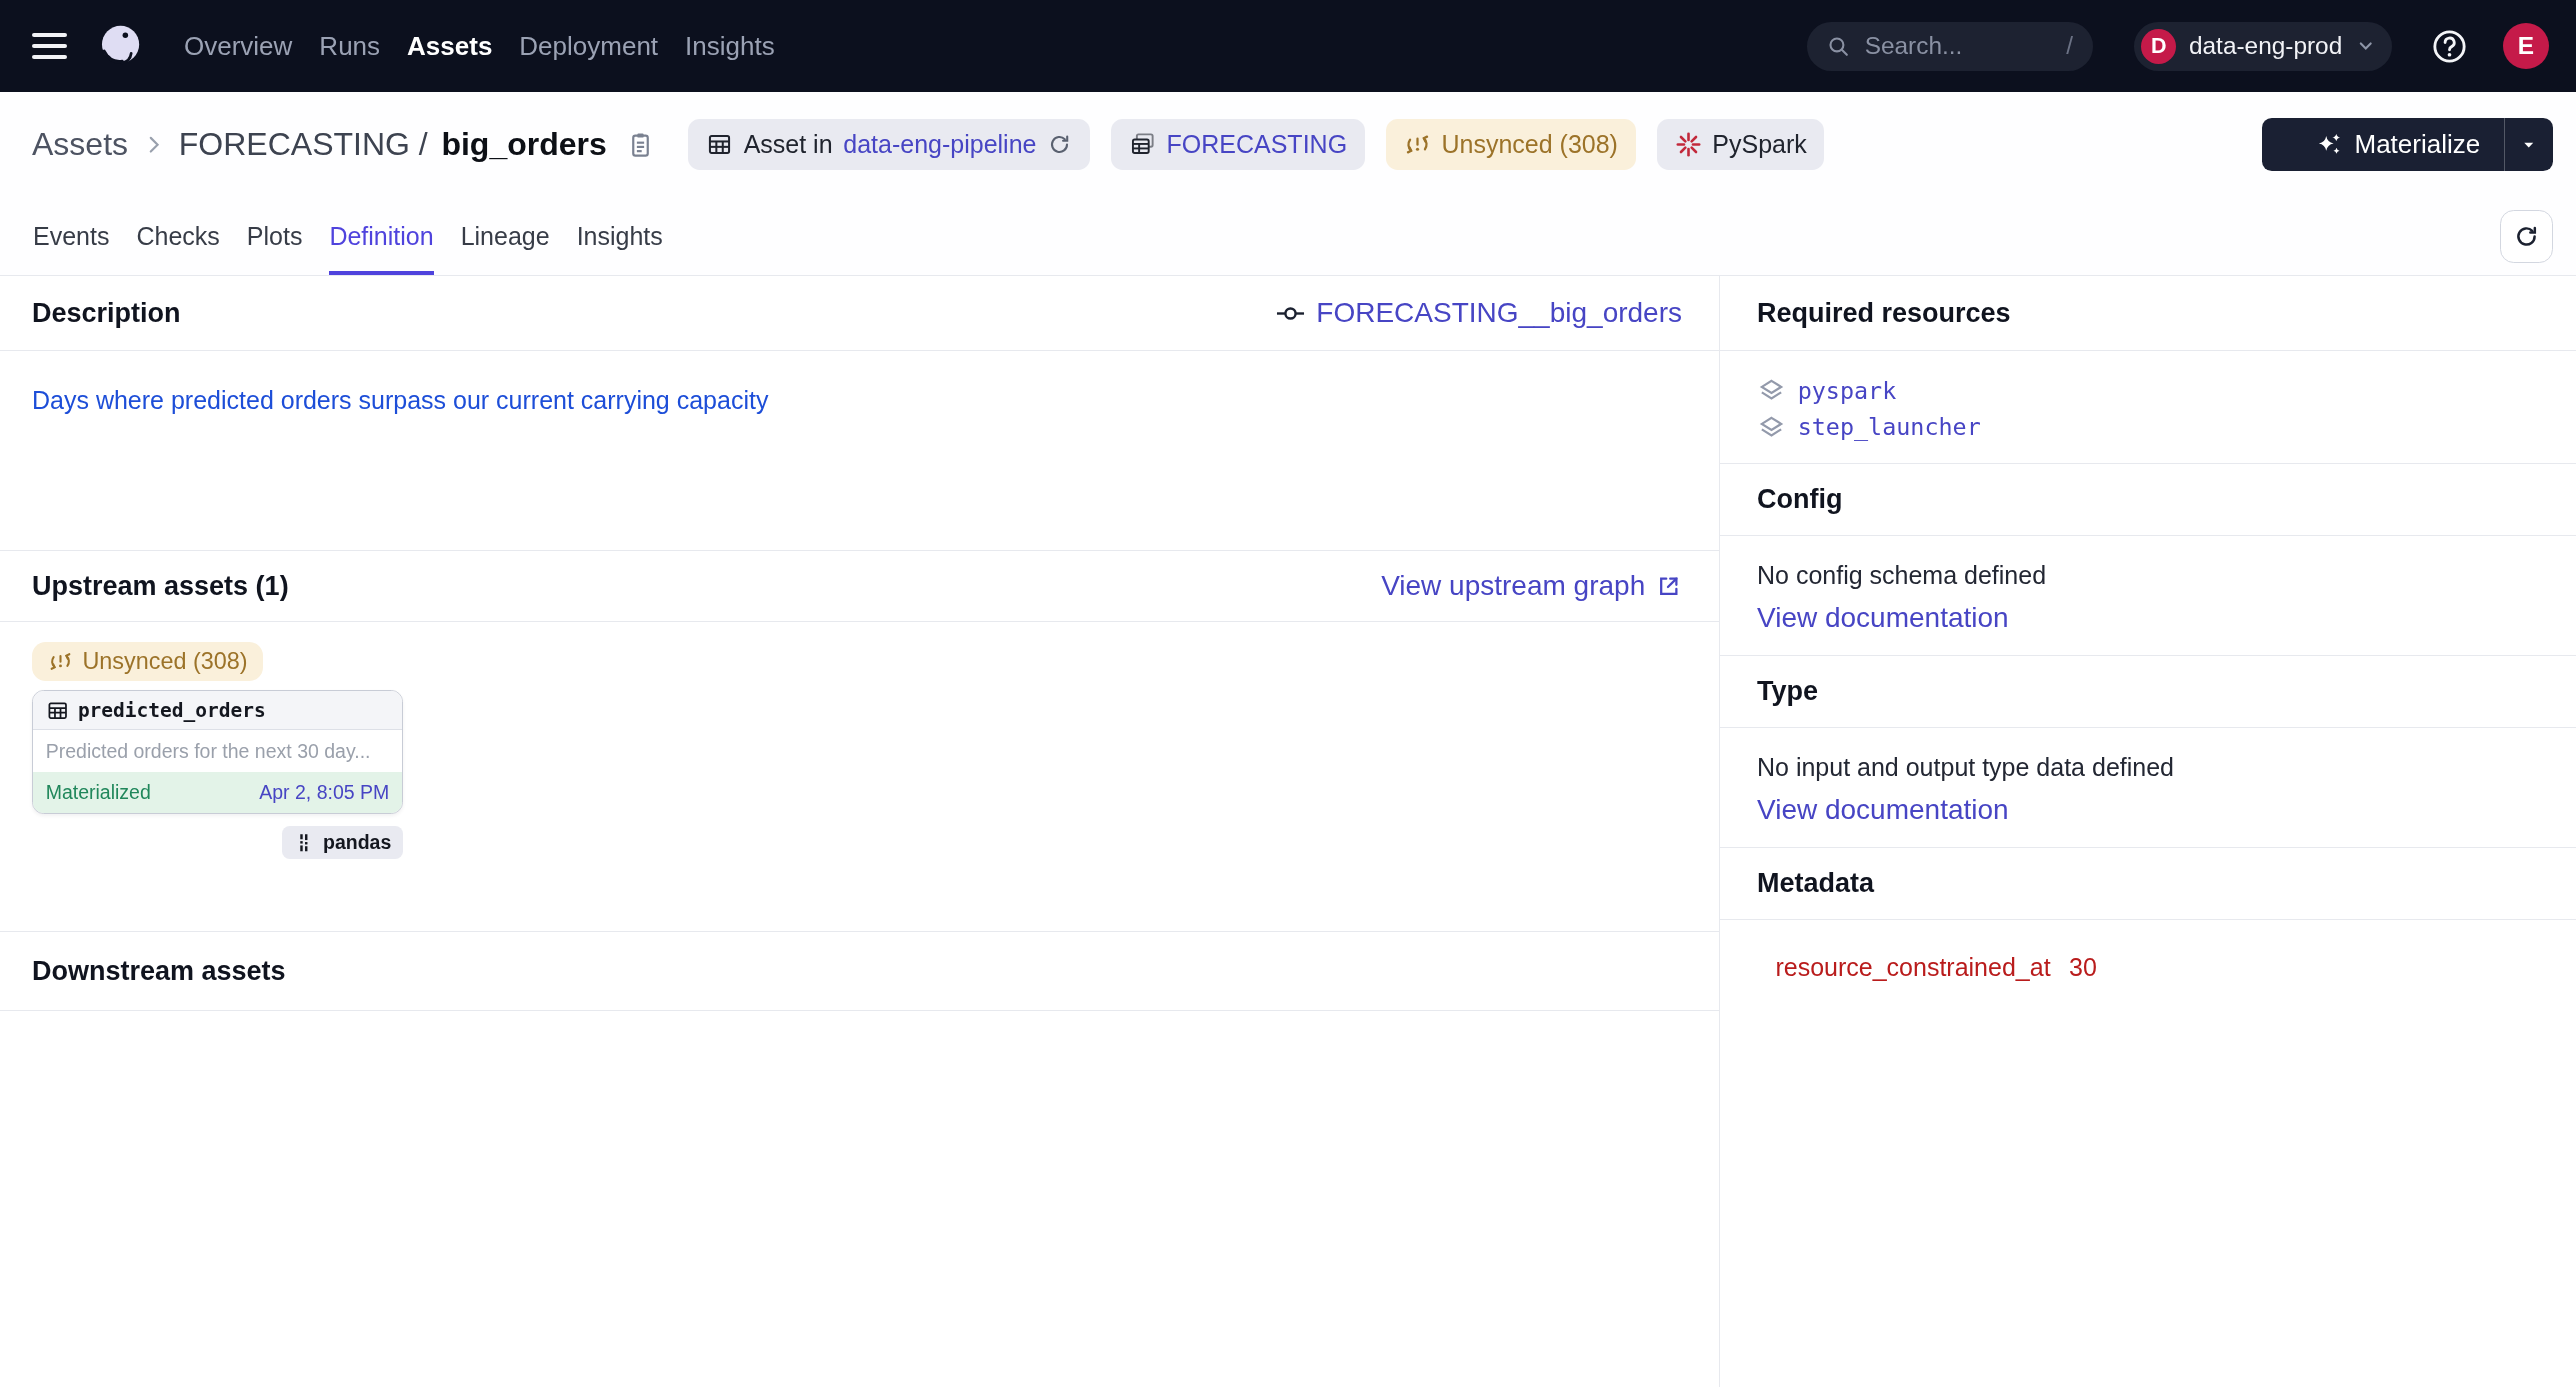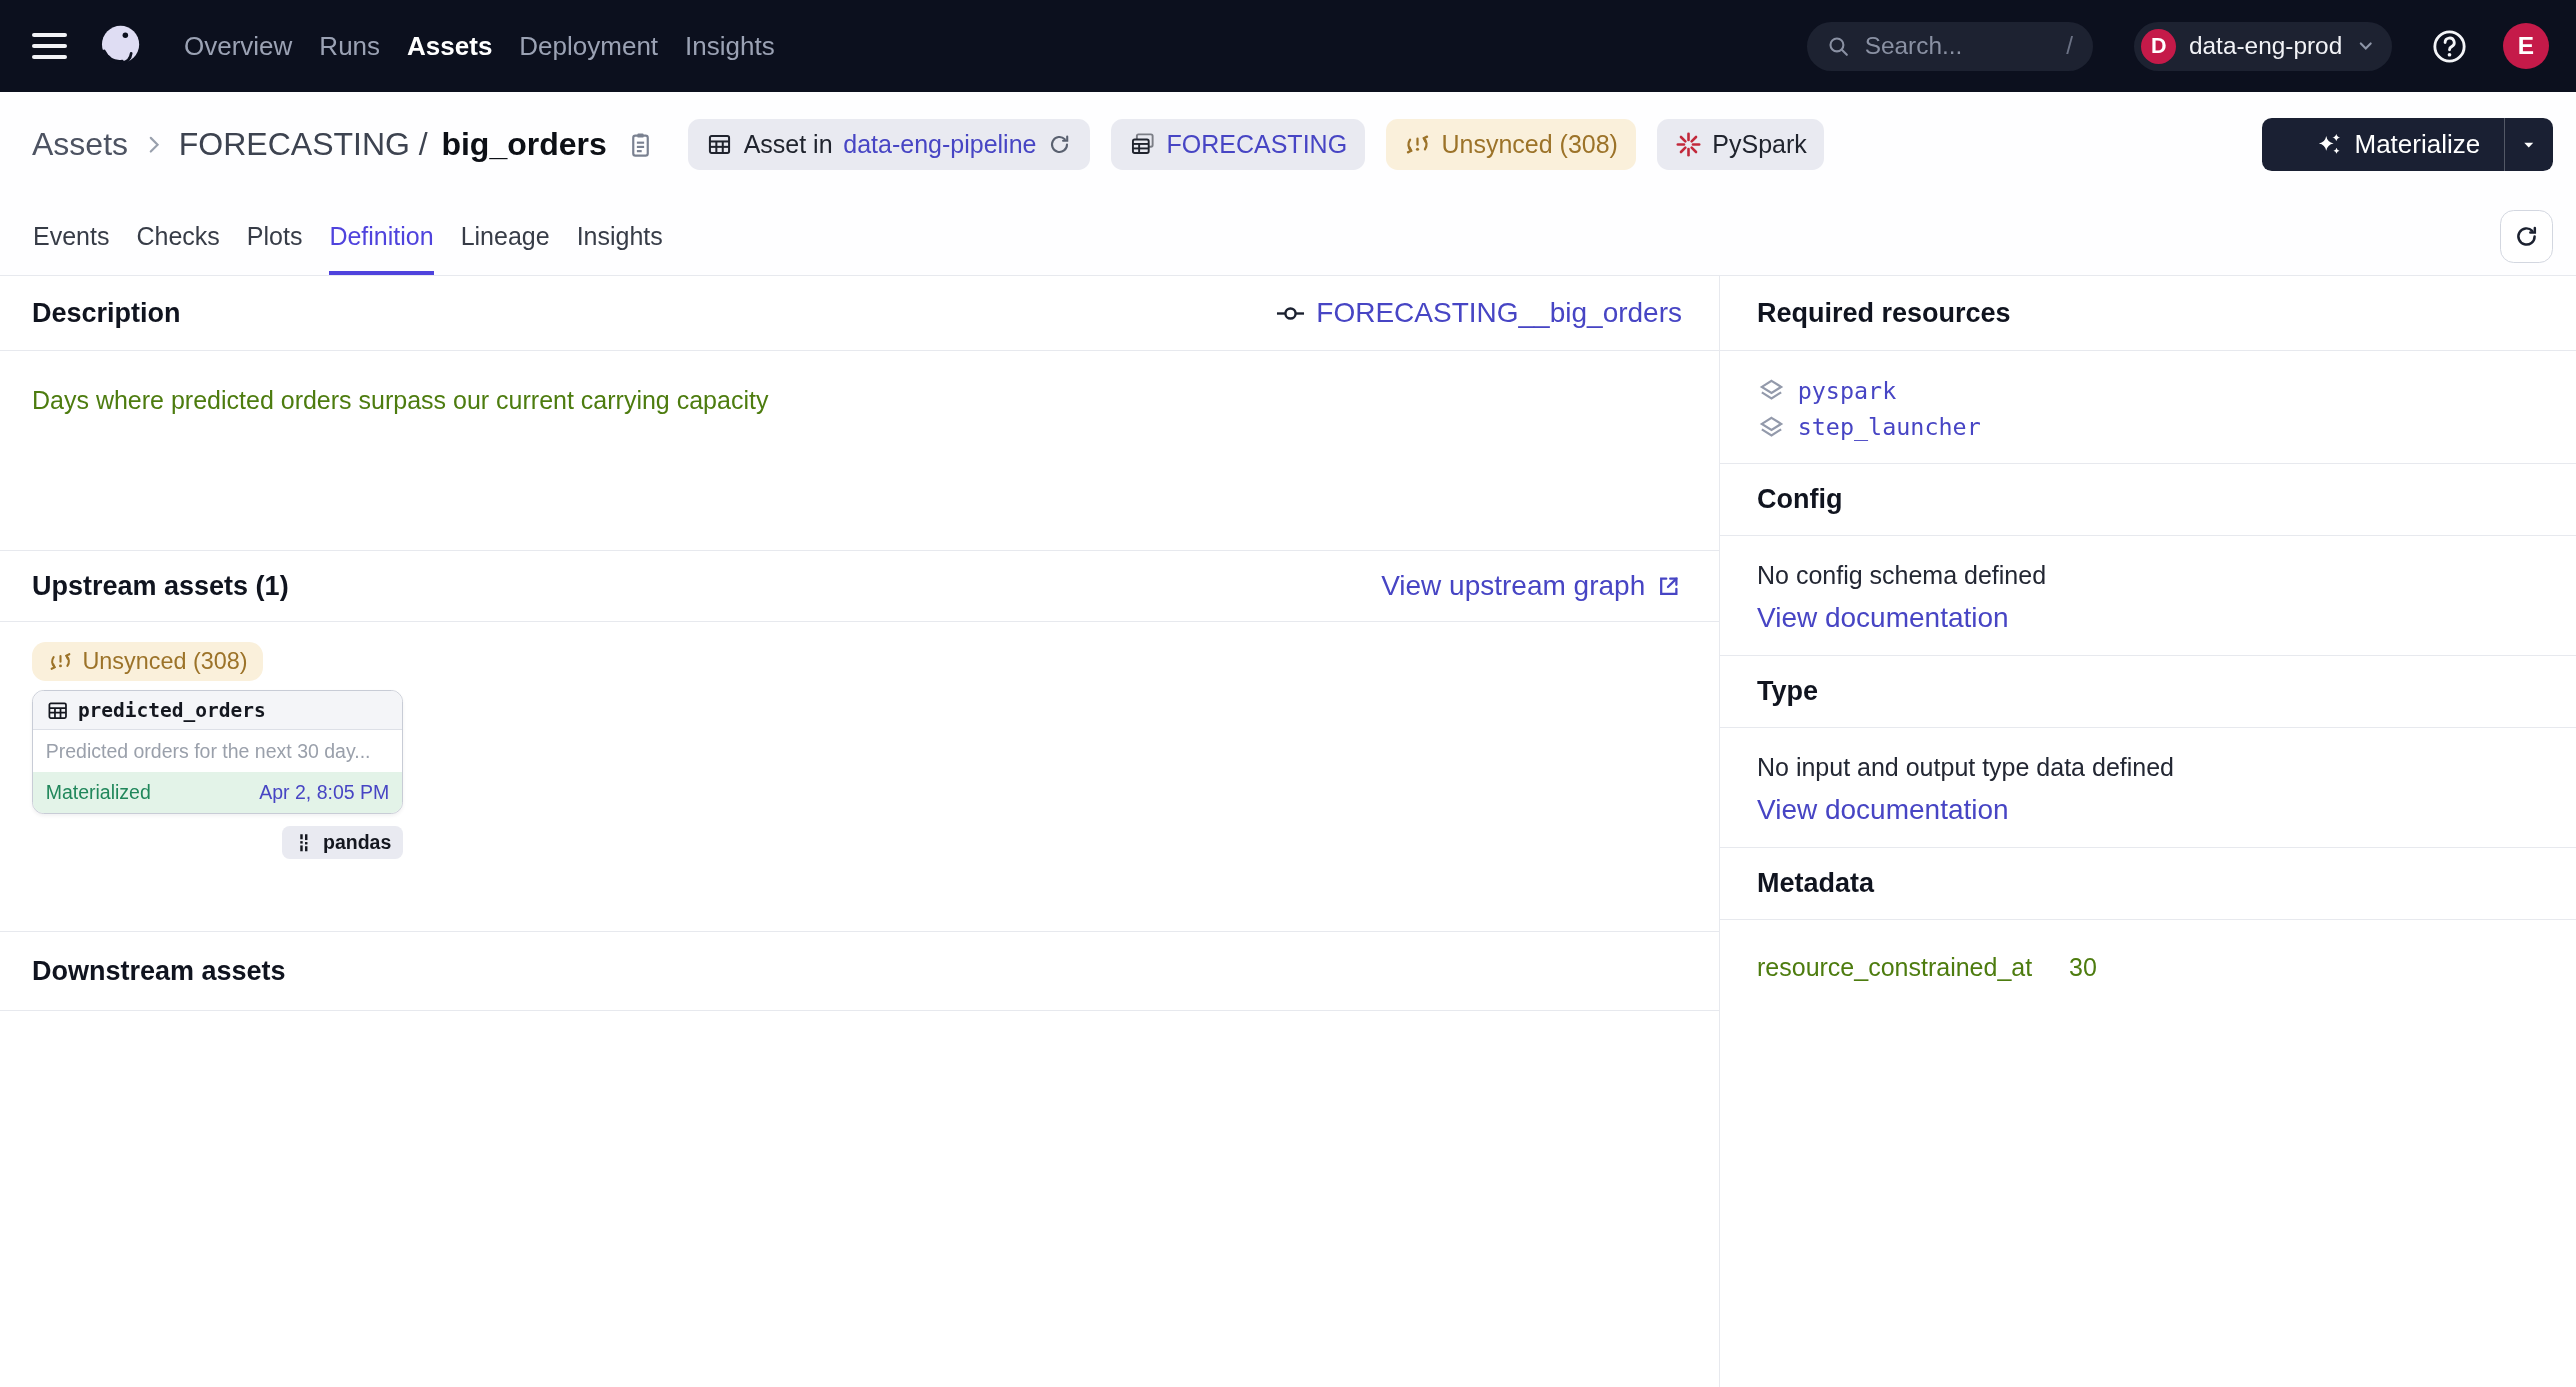--- a/index.html
+++ b/index.html
@@ -61,21 +61,21 @@
   .main{display:flex;height:1111px;align-items:stretch;}
   .col-left{flex:1;min-width:0;}
   .col-right{width:857px;border-left:1px solid #E7E9EE;}
   .section-row{display:flex;align-items:center;padding:0 37px 0 32px;border-bottom:1px solid #E7E9EE;}
   .col-right .section-row{padding:0 37px;}
   .section-title{font-size:27px;font-weight:700;color:#10141F;}
   .row-right{margin-left:auto;display:flex;align-items:center;gap:11.7px;}
   .link{color:#4745C4;font-size:28px;cursor:pointer;display:inline-flex;align-items:center;gap:9.8px;text-decoration:none;}
 
   .desc-row{height:75px;}
-  .desc-body{height:200px;padding:35px 32px 0;border-bottom:1px solid #E7E9EE;font-size:25px;color:#4d7c0f;}
+  .desc-body{height:200px;padding:35px 32px 0;border-bottom:1px solid #E7E9EE;font-size:25px;color:#1d4ed8;}
   .up-row{height:71px;}
   .up-body{height:310px;padding:19.5px 32px 0;border-bottom:1px solid #E7E9EE;}
   .down-row{height:79px;}
 
   .badge{display:inline-flex;align-items:center;gap:9.8px;height:39px;border-radius:13.7px;background:#FAF0DB;
       color:#9C7329;font-size:23.4px;padding:0 15.6px;}
 
   
   .asset-card{width:371px;margin-top:9.8px;border:1px solid #C8CCD6;border-radius:11.7px;background:#fff;
       box-shadow:0 2px 3.9px rgba(16,20,30,0.06);overflow:hidden;cursor:pointer;}
@@ -94,21 +94,21 @@
   
   .rr-title-row{height:75px;}
   .r-row{height:72px;}
   .res-list{height:113px;padding:25px 37px 0;border-bottom:1px solid #E7E9EE;display:flex;flex-direction:column;gap:7.8px;}
   .res-item{display:flex;align-items:center;gap:11.7px;font-family:"DejaVu Sans Mono",monospace;font-size:23.4px;
       color:#4745C4;cursor:pointer;}
   .empty-body{height:120px;padding:25px 37px 0;border-bottom:1px solid #E7E9EE;}
   .empty-body .txt{font-size:25px;color:#232733;}
   .empty-body .link{margin-top:11.7px;display:inline-flex;}
   .meta-body{padding:33px 37px 0;}
-  .meta-row{display:flex;font-size:25px;color:#4d7c0f;}
+  .meta-row{display:flex;font-size:25px;color:#b91c1c;text-align:center;}
   .meta-key{width:312px;}
 </style>
 </head>
 <body>
 
 <div class="page">
 
   <header class="navbar">
     <div class="hamburger">
         <span></span>

